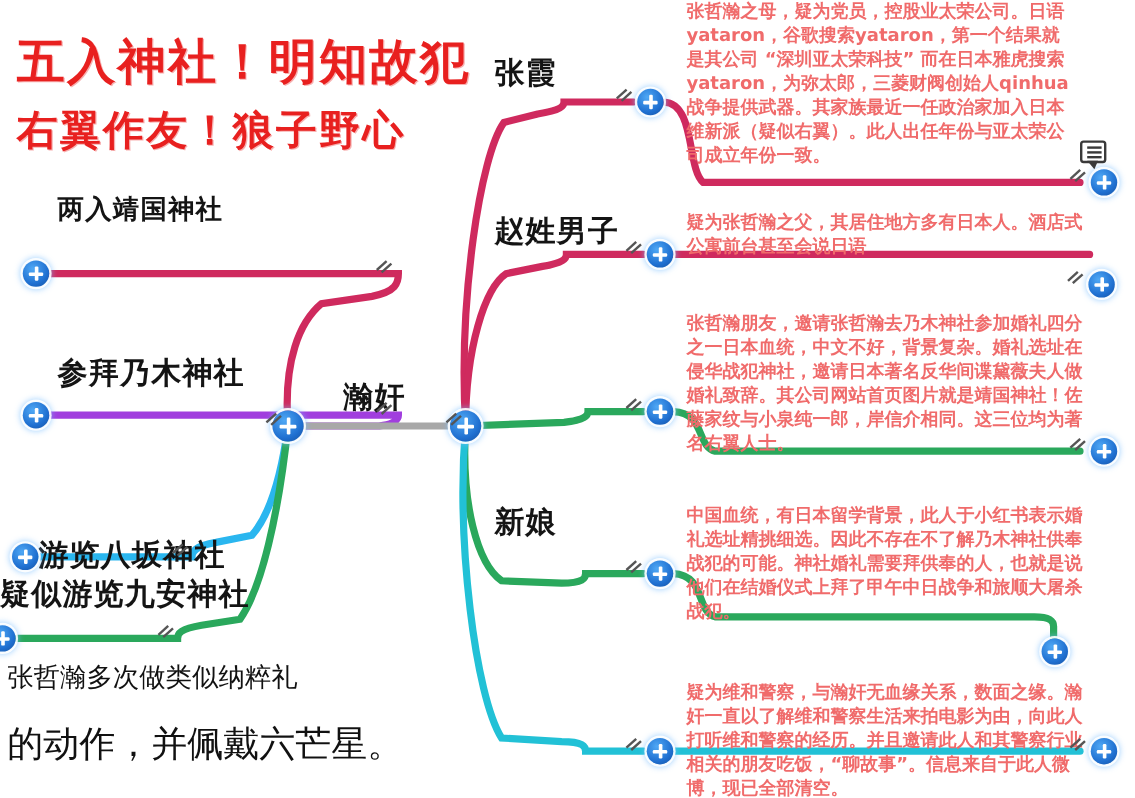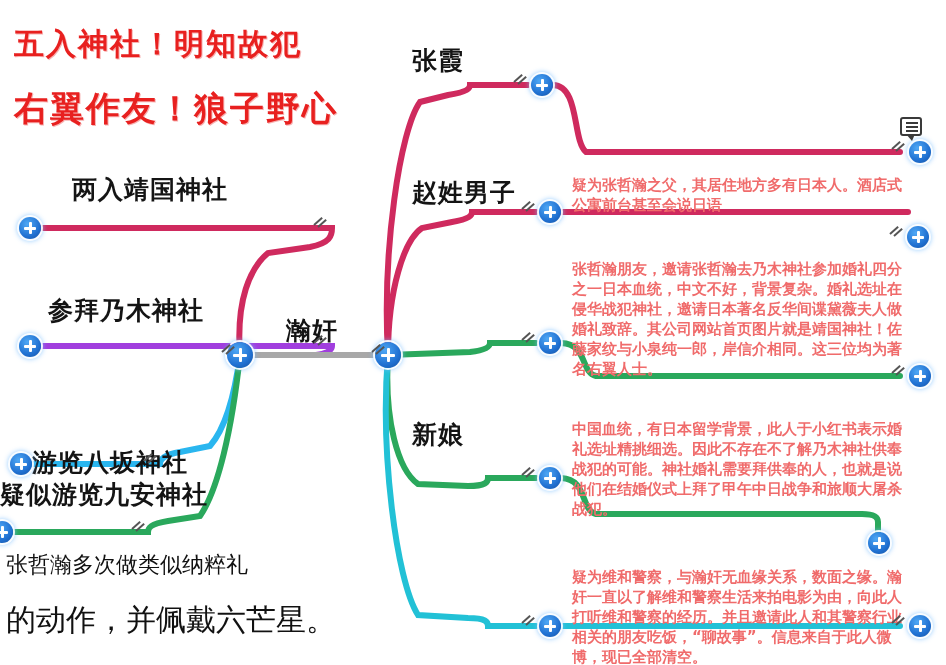--- a/index.html
+++ b/index.html
@@ -65,34 +65,35 @@
 
     <g fill="none" stroke-linecap="round" stroke-width="6">
       <path d="M553 85 C 580 86 572 140 586 152 L 900 152" stroke="#cf2a5e"></path>
       <path d="M561 212 L 908 212" stroke="#cf2a5e"></path>
       <path d="M561 343 C 588 344 580 372 596 376 L 900 376" stroke="#2aa85c"></path>
       <path d="M561 478 C 588 479 580 510 596 514 L 862 514 C 876 514 878 518 878 522 L 878 542" stroke="#2aa85c"></path>
       <path d="M561 626 L 900 626" stroke="#22c1d6"></path>
     </g>
   </svg>
 
-  <div class="title-block" style="left:14px;top:24px;font-size:30px;">五入神社！明知故犯</div>
+  <div class="title-block" style="left:14px;top:24px;font-size:40px;">五入神社！明知故犯</div>
   <div class="title-block" style="left:14px;top:86px;font-size:34px;">右翼作友！狼子野心</div>
 
-  <div class="node-label" style="left:48px;top:173px;font-size:25px;margin-left:24px;">两入靖国神社</div>
+  <div class="node-label" style="left:48px;top:160px;font-size:22px;">两入靖国神社</div>
   <div class="node-label" style="left:48px;top:294px;font-size:25px;">参拜乃木神社</div>
   <div class="node-label" style="left:32px;top:410px;font-size:25px;margin-top:36px;">游览八坂神社</div>
   <div class="node-label" style="left:0px;top:478px;font-size:25px;">疑似游览九安神社</div>
 
   <div class="node-label" style="left:286px;top:314px;font-size:25px;">瀚奸</div>
 
   <div class="node-label" style="left:412px;top:44px;font-size:25px;text-align:center;">张霞</div>
   <div class="node-label" style="left:412px;top:176px;font-size:25px;">赵姓男子</div>
   <div class="node-label" style="left:412px;top:418px;font-size:25px;">新娘</div>
 
+  <div class="note" style="left:572px;top:0px;width:326px;font-size:15px;">张哲瀚之母，疑为党员，控股业太荣公司。日语yataron，谷歌搜索yataron，第一个结果就是其公司 “深圳亚太荣科技” 而在日本雅虎搜索yataron，为弥太郎，三菱财阀创始人qinhua战争提供武器。其家族最近一任政治家加入日本维新派（疑似右翼）。此人出任年份与亚太荣公司成立年份一致。</div>
   <div class="note" style="left:572px;top:176px;width:330px;font-size:15px;">疑为张哲瀚之父，其居住地方多有日本人。酒店式公寓前台甚至会说日语</div>
   <div class="note" style="left:572px;top:420px;width:330px;font-size:15px;">中国血统，有日本留学背景，此人于小红书表示婚礼选址精挑细选。因此不存在不了解乃木神社供奉战犯的可能。神社婚礼需要拜供奉的人，也就是说他们在结婚仪式上拜了甲午中日战争和旅顺大屠杀战犯。</div>
   <div class="note" style="left:572px;top:260px;width:330px;font-size:15px;">张哲瀚朋友，邀请张哲瀚去乃木神社参加婚礼四分之一日本血统，中文不好，背景复杂。婚礼选址在侵华战犯神社，邀请日本著名反华间谍黛薇夫人做婚礼致辞。其公司网站首页图片就是靖国神社！佐藤家纹与小泉纯一郎，岸信介相同。这三位均为著名右翼人士。</div>
   <div class="note" style="left:572px;top:568px;width:330px;font-size:15px;">疑为维和警察，与瀚奸无血缘关系，数面之缘。瀚奸一直以了解维和警察生活来拍电影为由，向此人打听维和警察的经历。并且邀请此人和其警察行业相关的朋友吃饭，“聊故事”。信息来自于此人微博，现已全部清空。</div>
 
   <div class="caption" style="left:6px;top:550px;font-size:22px;">张哲瀚多次做类似纳粹礼</div>
   <div class="caption" style="left:6px;top:600px;font-size:30px;">的动作，并佩戴六芒星。</div>
 
   <div class="plus hub" style="left:240px;top:355px;"></div>
   <div class="plus hub" style="left:388px;top:355px;"></div>

